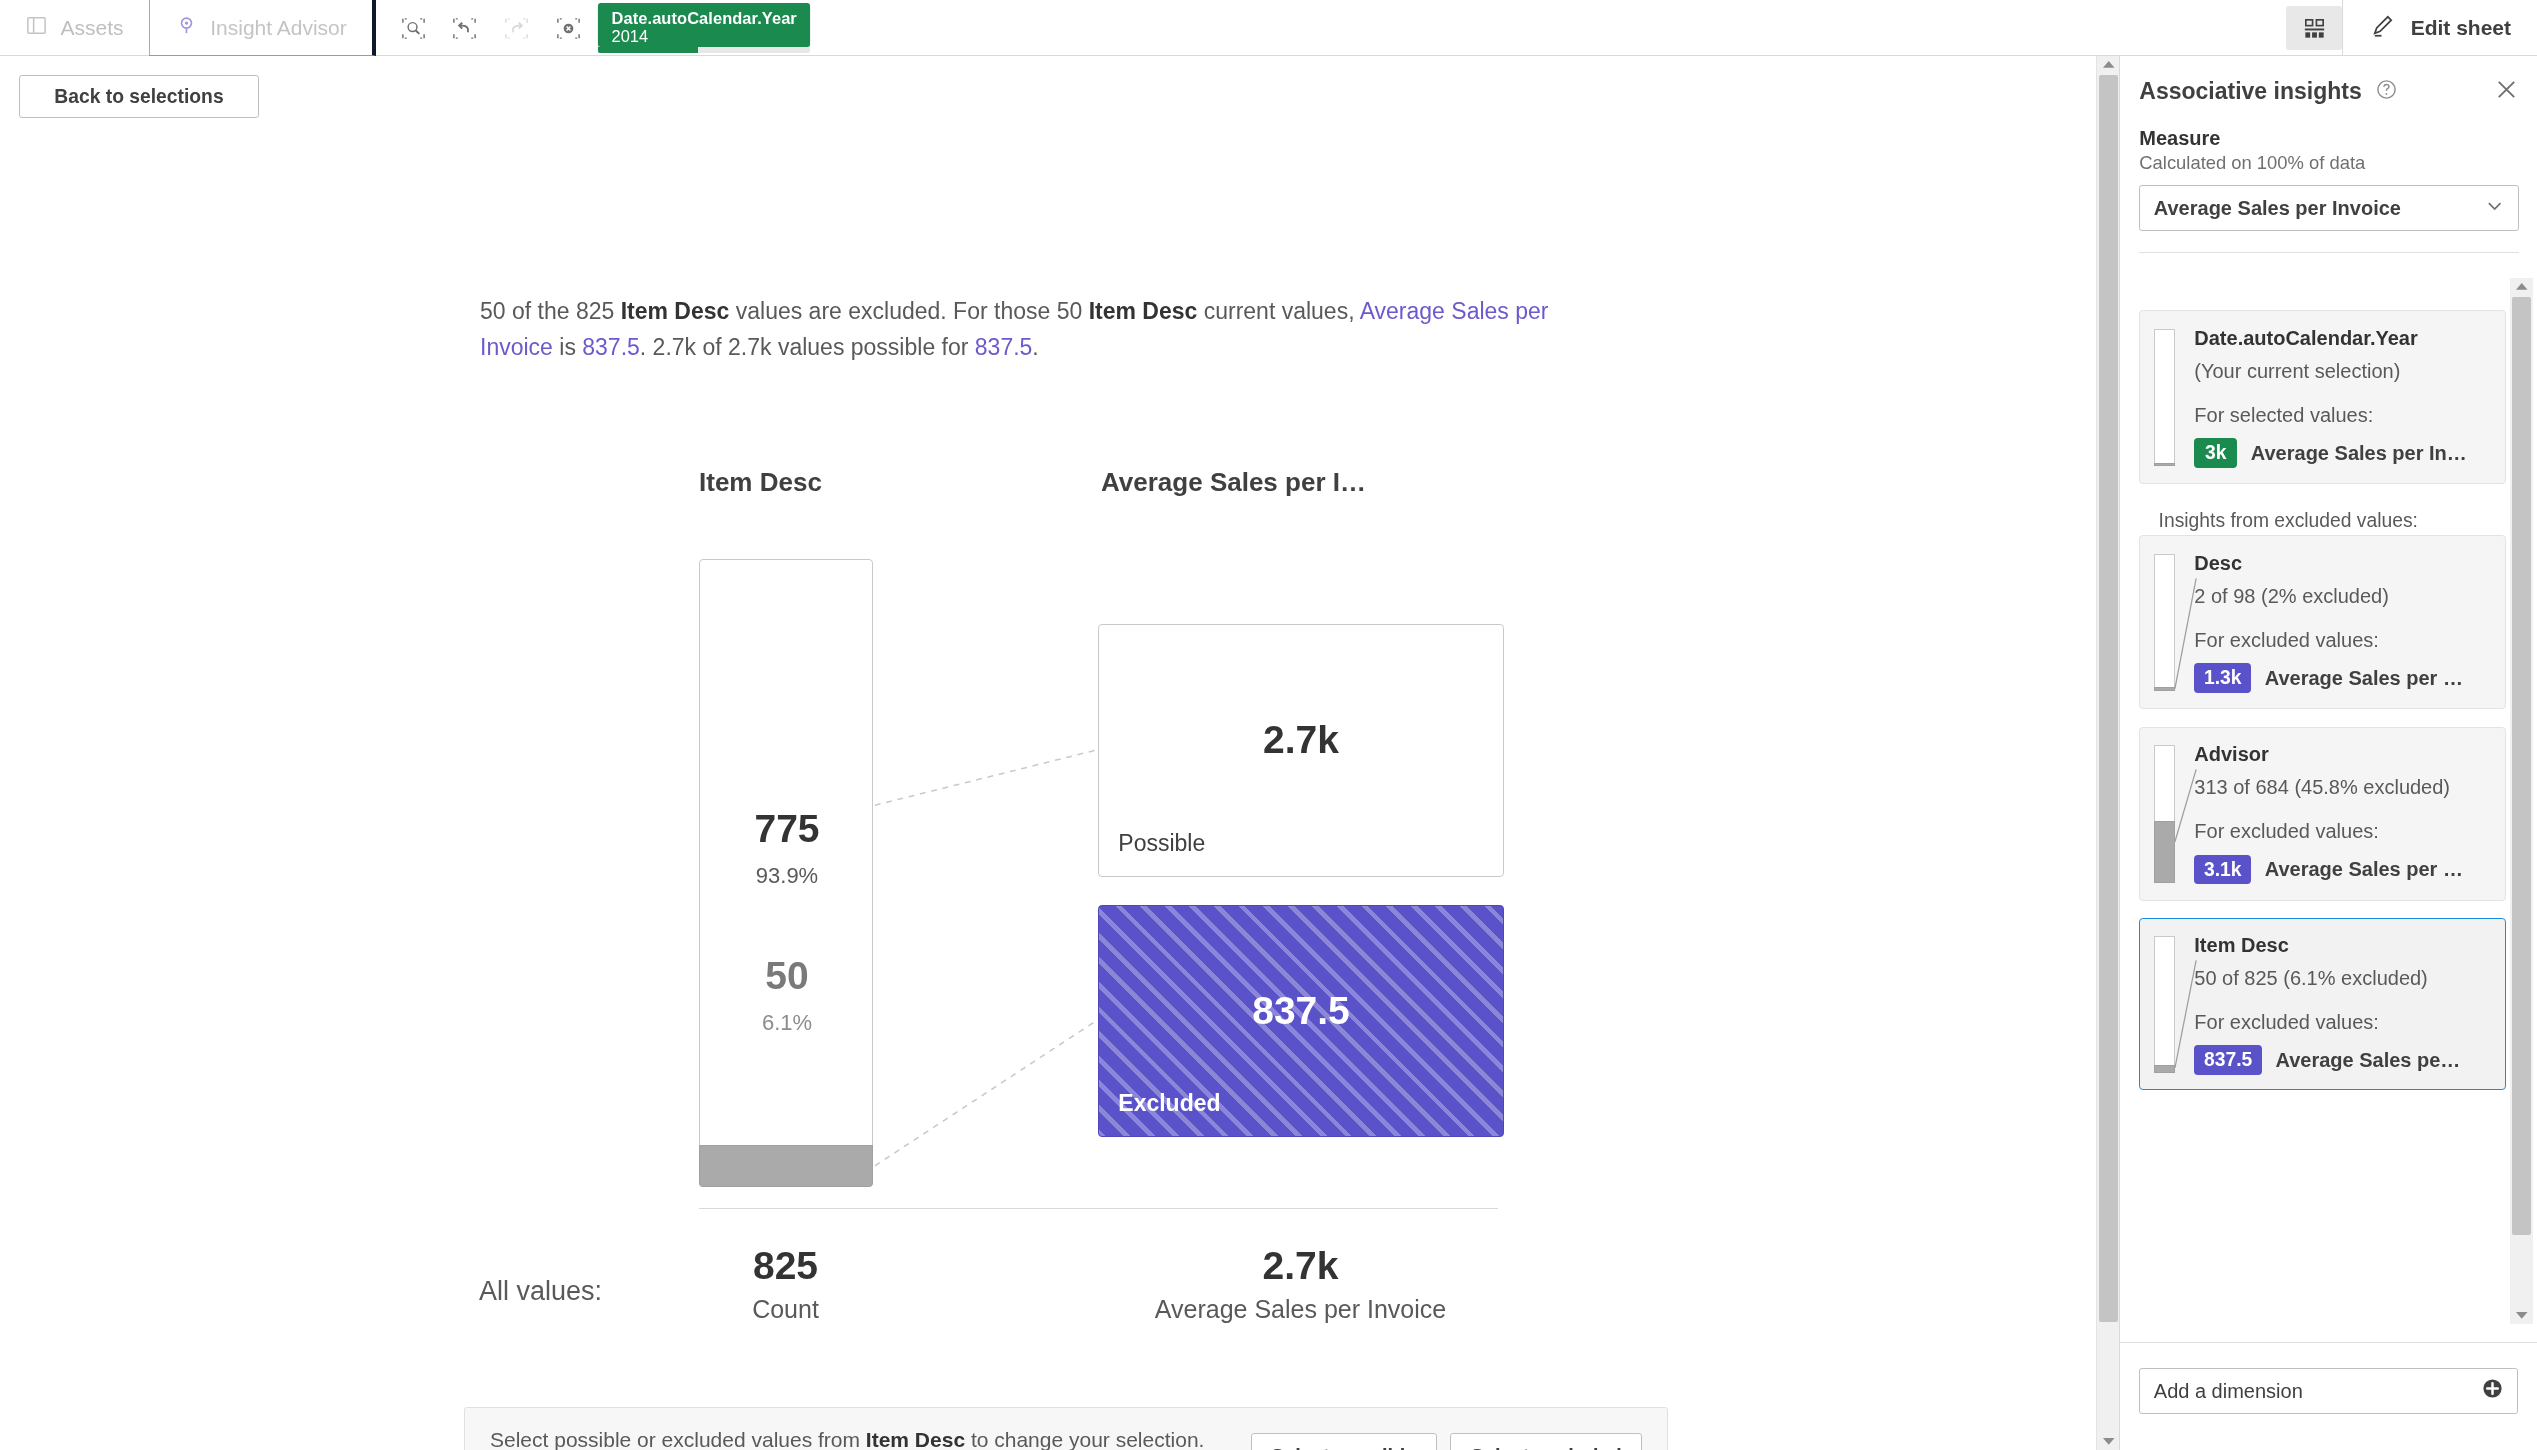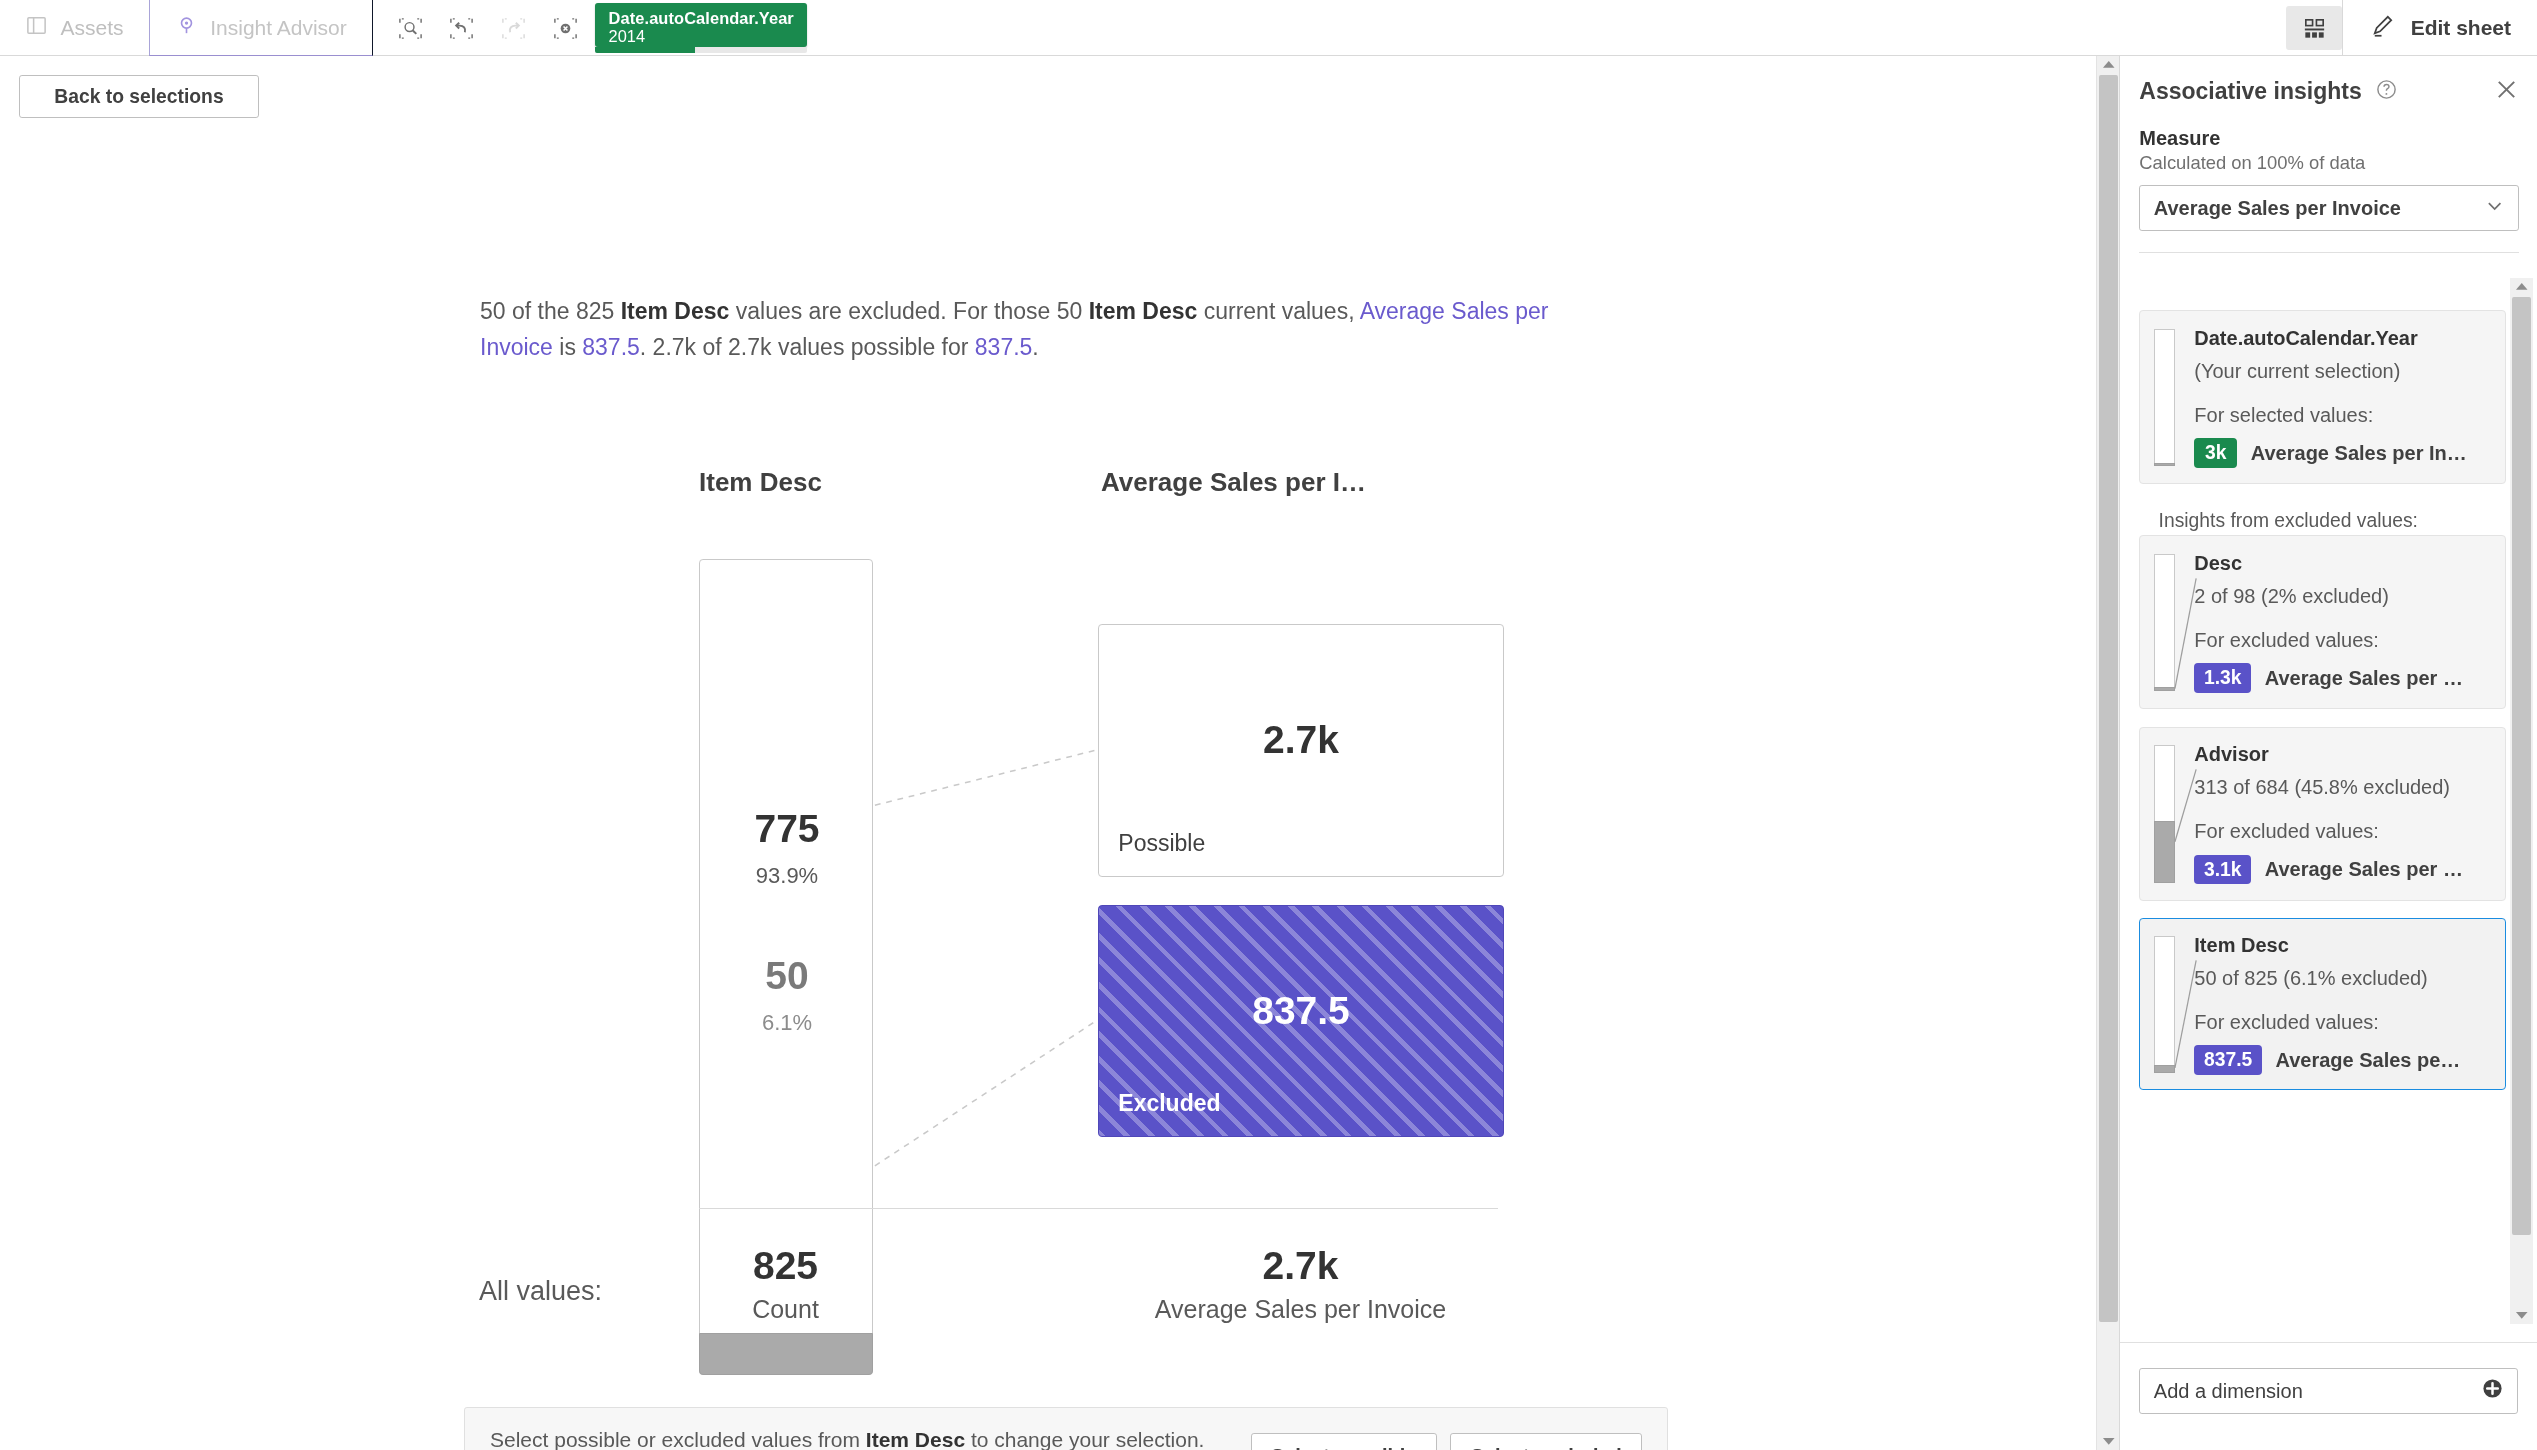--- a/index.html
+++ b/index.html
@@ -22,21 +22,21 @@
     display: flex; align-items: center; gap: 12.6px;
     padding: 14px 25px;
     height: 56px;
     font-size: 21px;
     color: #bfbfbf;
     cursor: pointer;
     white-space: nowrap;
   }
   .tb-tab.active {
     border-left: 1px solid #a9a4d8;
-    border-right: 1px solid #0f172a;
+    border-right: 4px solid #0f172a;
     border-bottom: 1.9px solid #9a8fd0;
     color: #c4c4c4;
   }
   .tb-icons {
     display: flex; align-items: center; gap: 7.7px;
     padding: 0 7.7px 0 15.5px;
     height: 56px;
   }
   .tb-ibtn {
     width: 44px; height: 44px;
@@ -112,21 +112,21 @@
   .col-head {
     position: absolute; font-size: 26px; font-weight: bold; color: #404040;
     white-space: nowrap;
   }
   #head-dim  { left: 699px; top: 411px; }
   #head-meas { left: 1101px; top: 411px; }
 
   
   #dimbar {
     position: absolute; left: 699px; top: 503px;
-    width: 174px; height: 816px;
+    width: 174px; height: 628px;
     border: 1px solid #c9c9c9; border-radius: 3.9px;
     background: #ffffff;
   }
   #dimbar .seg-excl {
     position: absolute; left: -1px; right: -1px; bottom: -1px;
     height: 42px; background: #aaaaaa;
     border: 1px solid #a0a0a0; border-radius: 0 0 3.9px 3.9px;
   }
   .lbl-big   { position: absolute; text-align: center; width: 174px; left: 0;
                font-size: 39px; font-weight: bold; }

